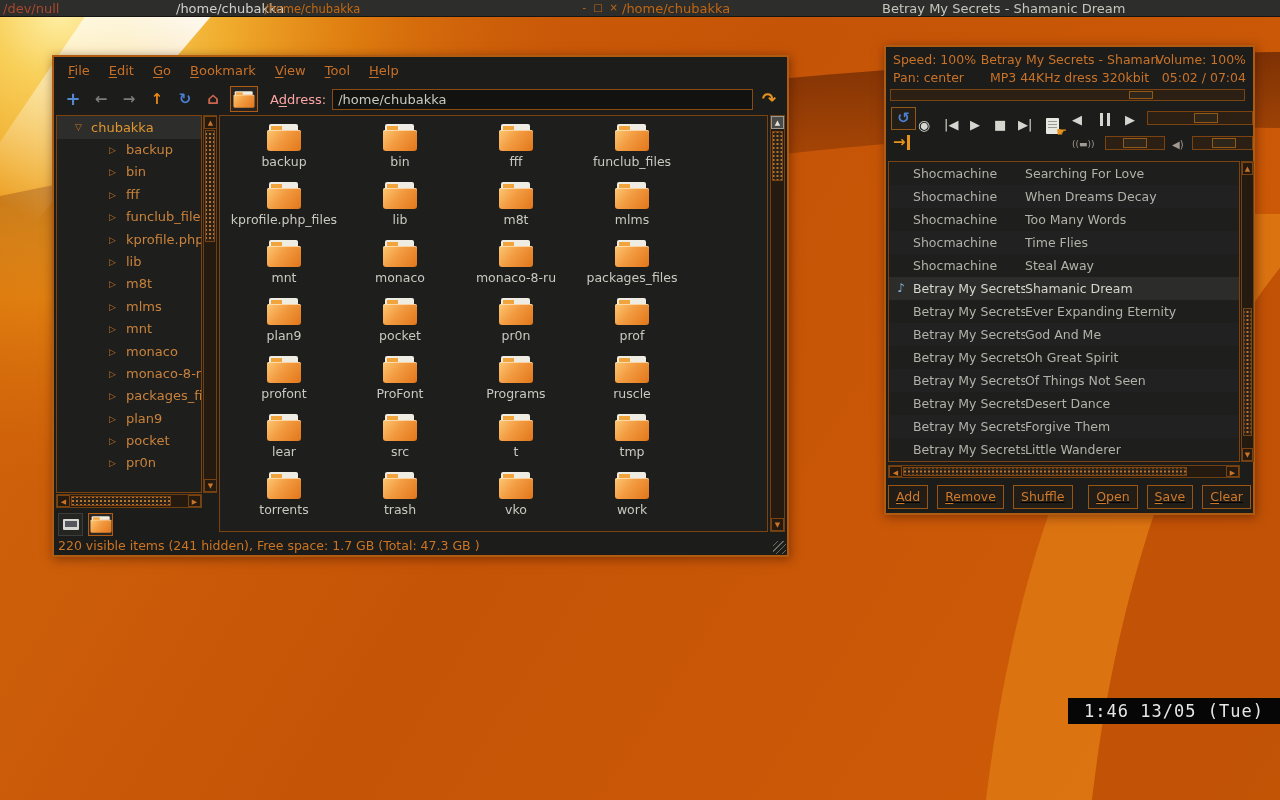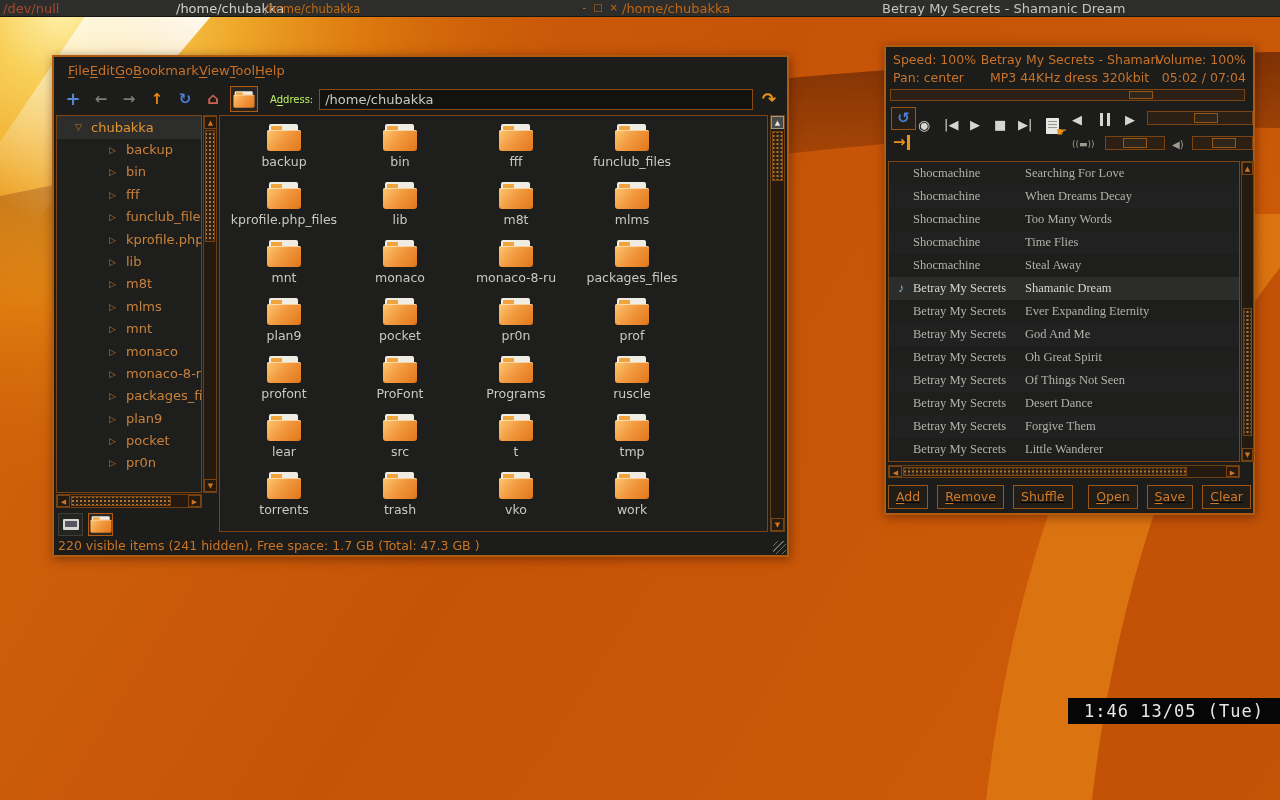--- a/index.html
+++ b/index.html
@@ -13,34 +13,34 @@
              background:#2d2d2b; border-bottom:1px solid #151513; font-size:13px; line-height:17px; }
   .tb-entry { position:absolute; top:0; white-space:nowrap; }
 
   
   .win { position:absolute; background:#1c1c1a; border:2px solid #af5c12;
          box-shadow:1px 2px 10px rgba(60,15,0,.5); }
 
   
   .fm { left:52px; top:55px; width:737px; height:502px; }
   .fm-menubar { position:absolute; left:0; top:0; right:0; height:26px;
-                display:flex; align-items:center; padding-left:14px;
+                display:flex; gap:19px; align-items:center; padding-left:14px;
                 font-size:13px; color:#c97027; }
   .ul { text-decoration:underline; text-underline-offset:2px; }
   .fm-toolbar { position:absolute; left:0; top:26px; right:0; height:32px;
                 display:flex; align-items:center; gap:6px; padding:0 8px 0 8px; }
   .tb-ico { width:22px; text-align:center; font-weight:bold; font-size:15px; line-height:22px; }
   .ico-plus { color:#5587cf; font-size:18px; }
   .ico-back,.ico-fwd { color:#7c7c78; font-size:15px; }
   .ico-up { color:#e88818; font-size:15px; }
   .ico-refresh { color:#4a7fd4; font-size:15px; }
   .ico-home { color:#cc6450; font-size:16px; }
   .fm-folderbtn { width:28px; height:26px; border:1px solid #b05a12; background:#282421;
                   display:flex; align-items:center; justify-content:center; }
-  .addr-label { color:#bef264; font-size:10px; margin-left:6px; white-space:nowrap; }
+  .addr-label { color:#fca5a5; font-size:13px; margin-left:6px; white-space:nowrap; }
   .addr-input { flex:1; height:21px; background:#121210; border:1px solid #8a4a12;
                 color:#c9c9c1; font-family:"DejaVu Sans",sans-serif; font-size:13px; padding:0 5px; }
   .ico-go { color:#e8941c; font-size:17px; font-weight:bold; width:20px; text-align:center; }
 
   .pane { position:absolute; background:#1e1e1c; border:1px solid #7c4210; }
   .fm-tree { left:2px; top:58px; width:146px; height:378px; overflow:hidden; font-size:13px; }
   .tree-root-row { height:23px; line-height:23px; background:#2d2d2b; color:#e0952e;
                    padding-left:34px; position:relative; white-space:nowrap; }
   .tree-root-row .twisty { position:absolute; left:18px; color:#c97428; font-size:9px; }
   .tree-row { height:22.4px; line-height:22.4px; color:#c9823c; padding-left:69px;
@@ -91,21 +91,21 @@
               border-right:3px solid #e8941c; padding-right:1px; line-height:15px; }
   .pause-bars { position:absolute; width:10px; height:13px;
                 border-left:3px solid #d6d6d0; border-right:3px solid #d6d6d0; }
   .doc-ico { position:absolute; width:13px; height:16px; background:#e8e8e2; border-radius:1px; }
   .doc-ico::after { content:""; position:absolute; left:2px; top:3px; right:2px; height:9px;
                     background:repeating-linear-gradient(180deg,#9a9a94 0 1px,transparent 1px 3px); }
   .doc-hand { position:absolute; right:-8px; bottom:-5px; color:#e8941c; font-size:12px; }
   .small-ico { position:absolute; color:#a09a90; font-size:9px; letter-spacing:0; }
 
   .playlist { left:2px; top:114px; width:352px; height:301px; overflow:hidden; }
-  .pl-row { display:flex; height:23px; line-height:23px; font-size:12.5px; color:#b2b2aa;font-family:Liberation Serif, serif; }
+  .pl-row { display:flex; height:23px; line-height:23px; font-size:12.5px; color:#b2b2aa; }
   .pl-row:nth-child(even) { background:#212121; }
   .pl-row.playing { background:#2c2c2a; color:#d6d6ce; }
   .pl-note { width:24px; text-align:center; color:#8ab4d8; visibility:hidden; flex:none; font-size:12px; }
   .pl-row.playing .pl-note { visibility:visible; }
   .pl-artist { width:112px; flex:none; white-space:nowrap; overflow:hidden; }
   .pl-title { flex:1; white-space:nowrap; overflow:hidden; }
 
   .p-btn { height:24px; border:1px solid #9a5512; background:#221d16; color:#cf7a2a;
            font-size:12.5px; line-height:22px; padding:0 7px; white-space:nowrap; }
   .btn-group { position:absolute; display:flex; gap:9px;text-decoration:underline; }

